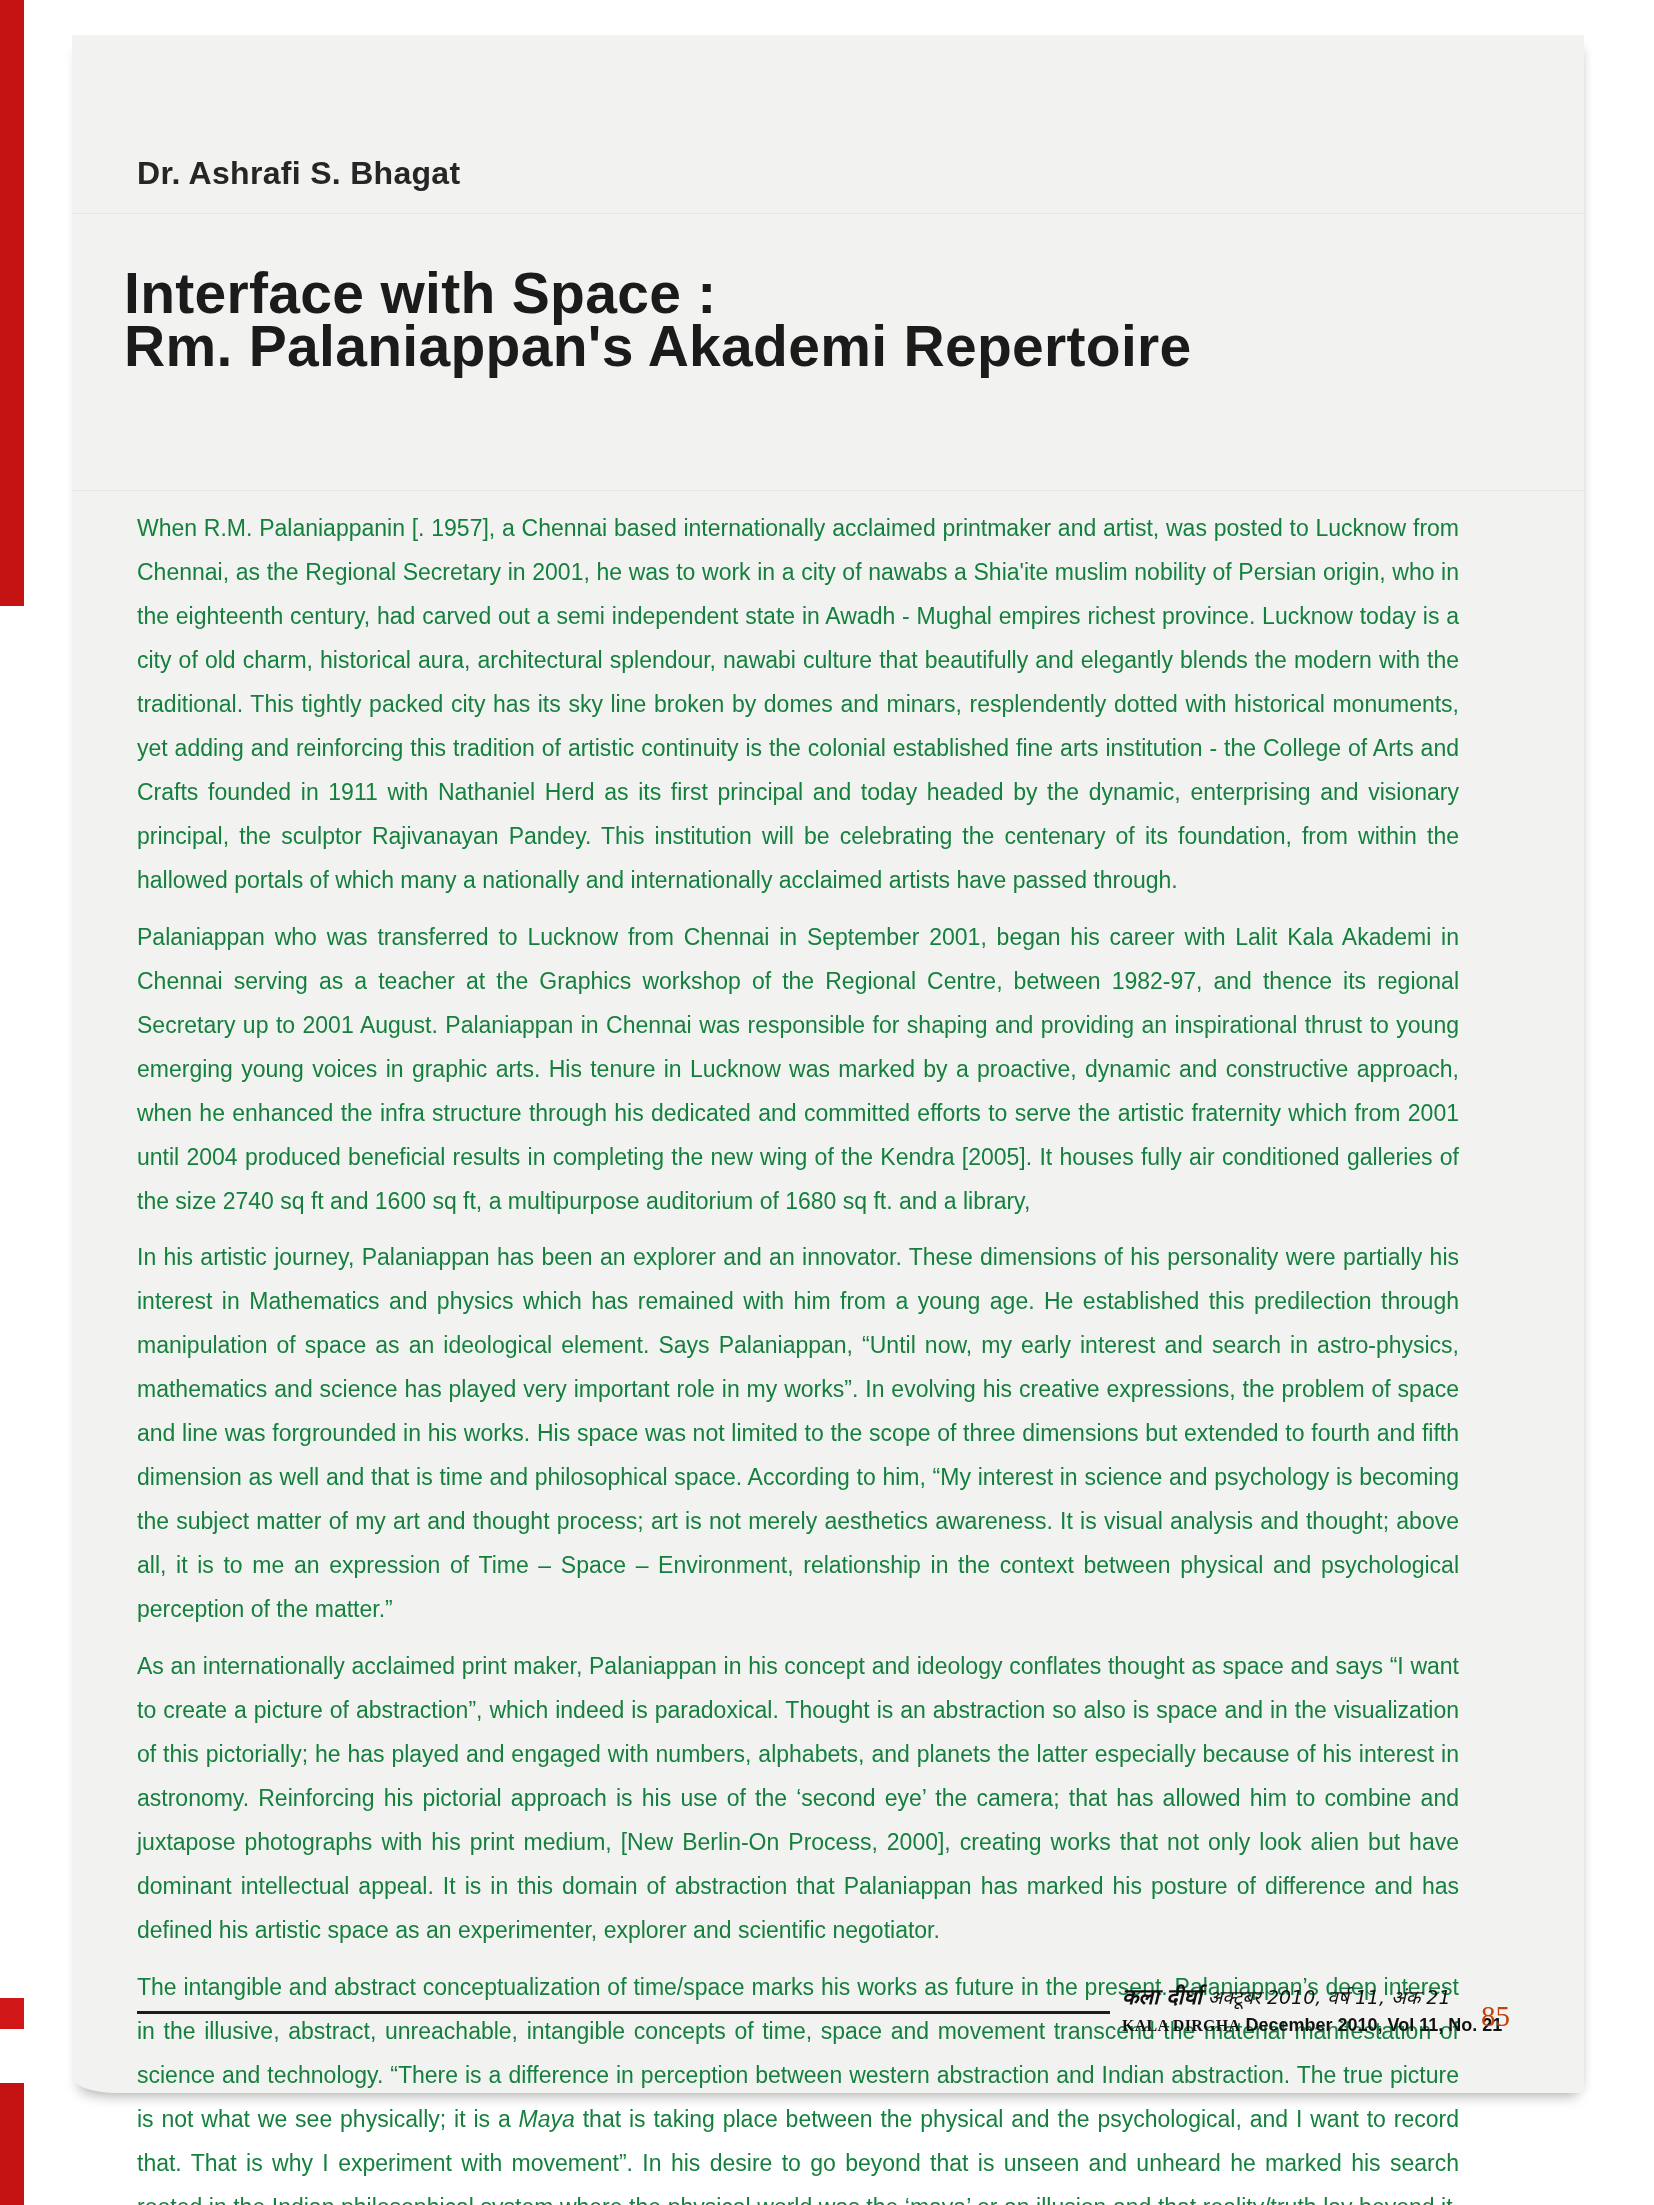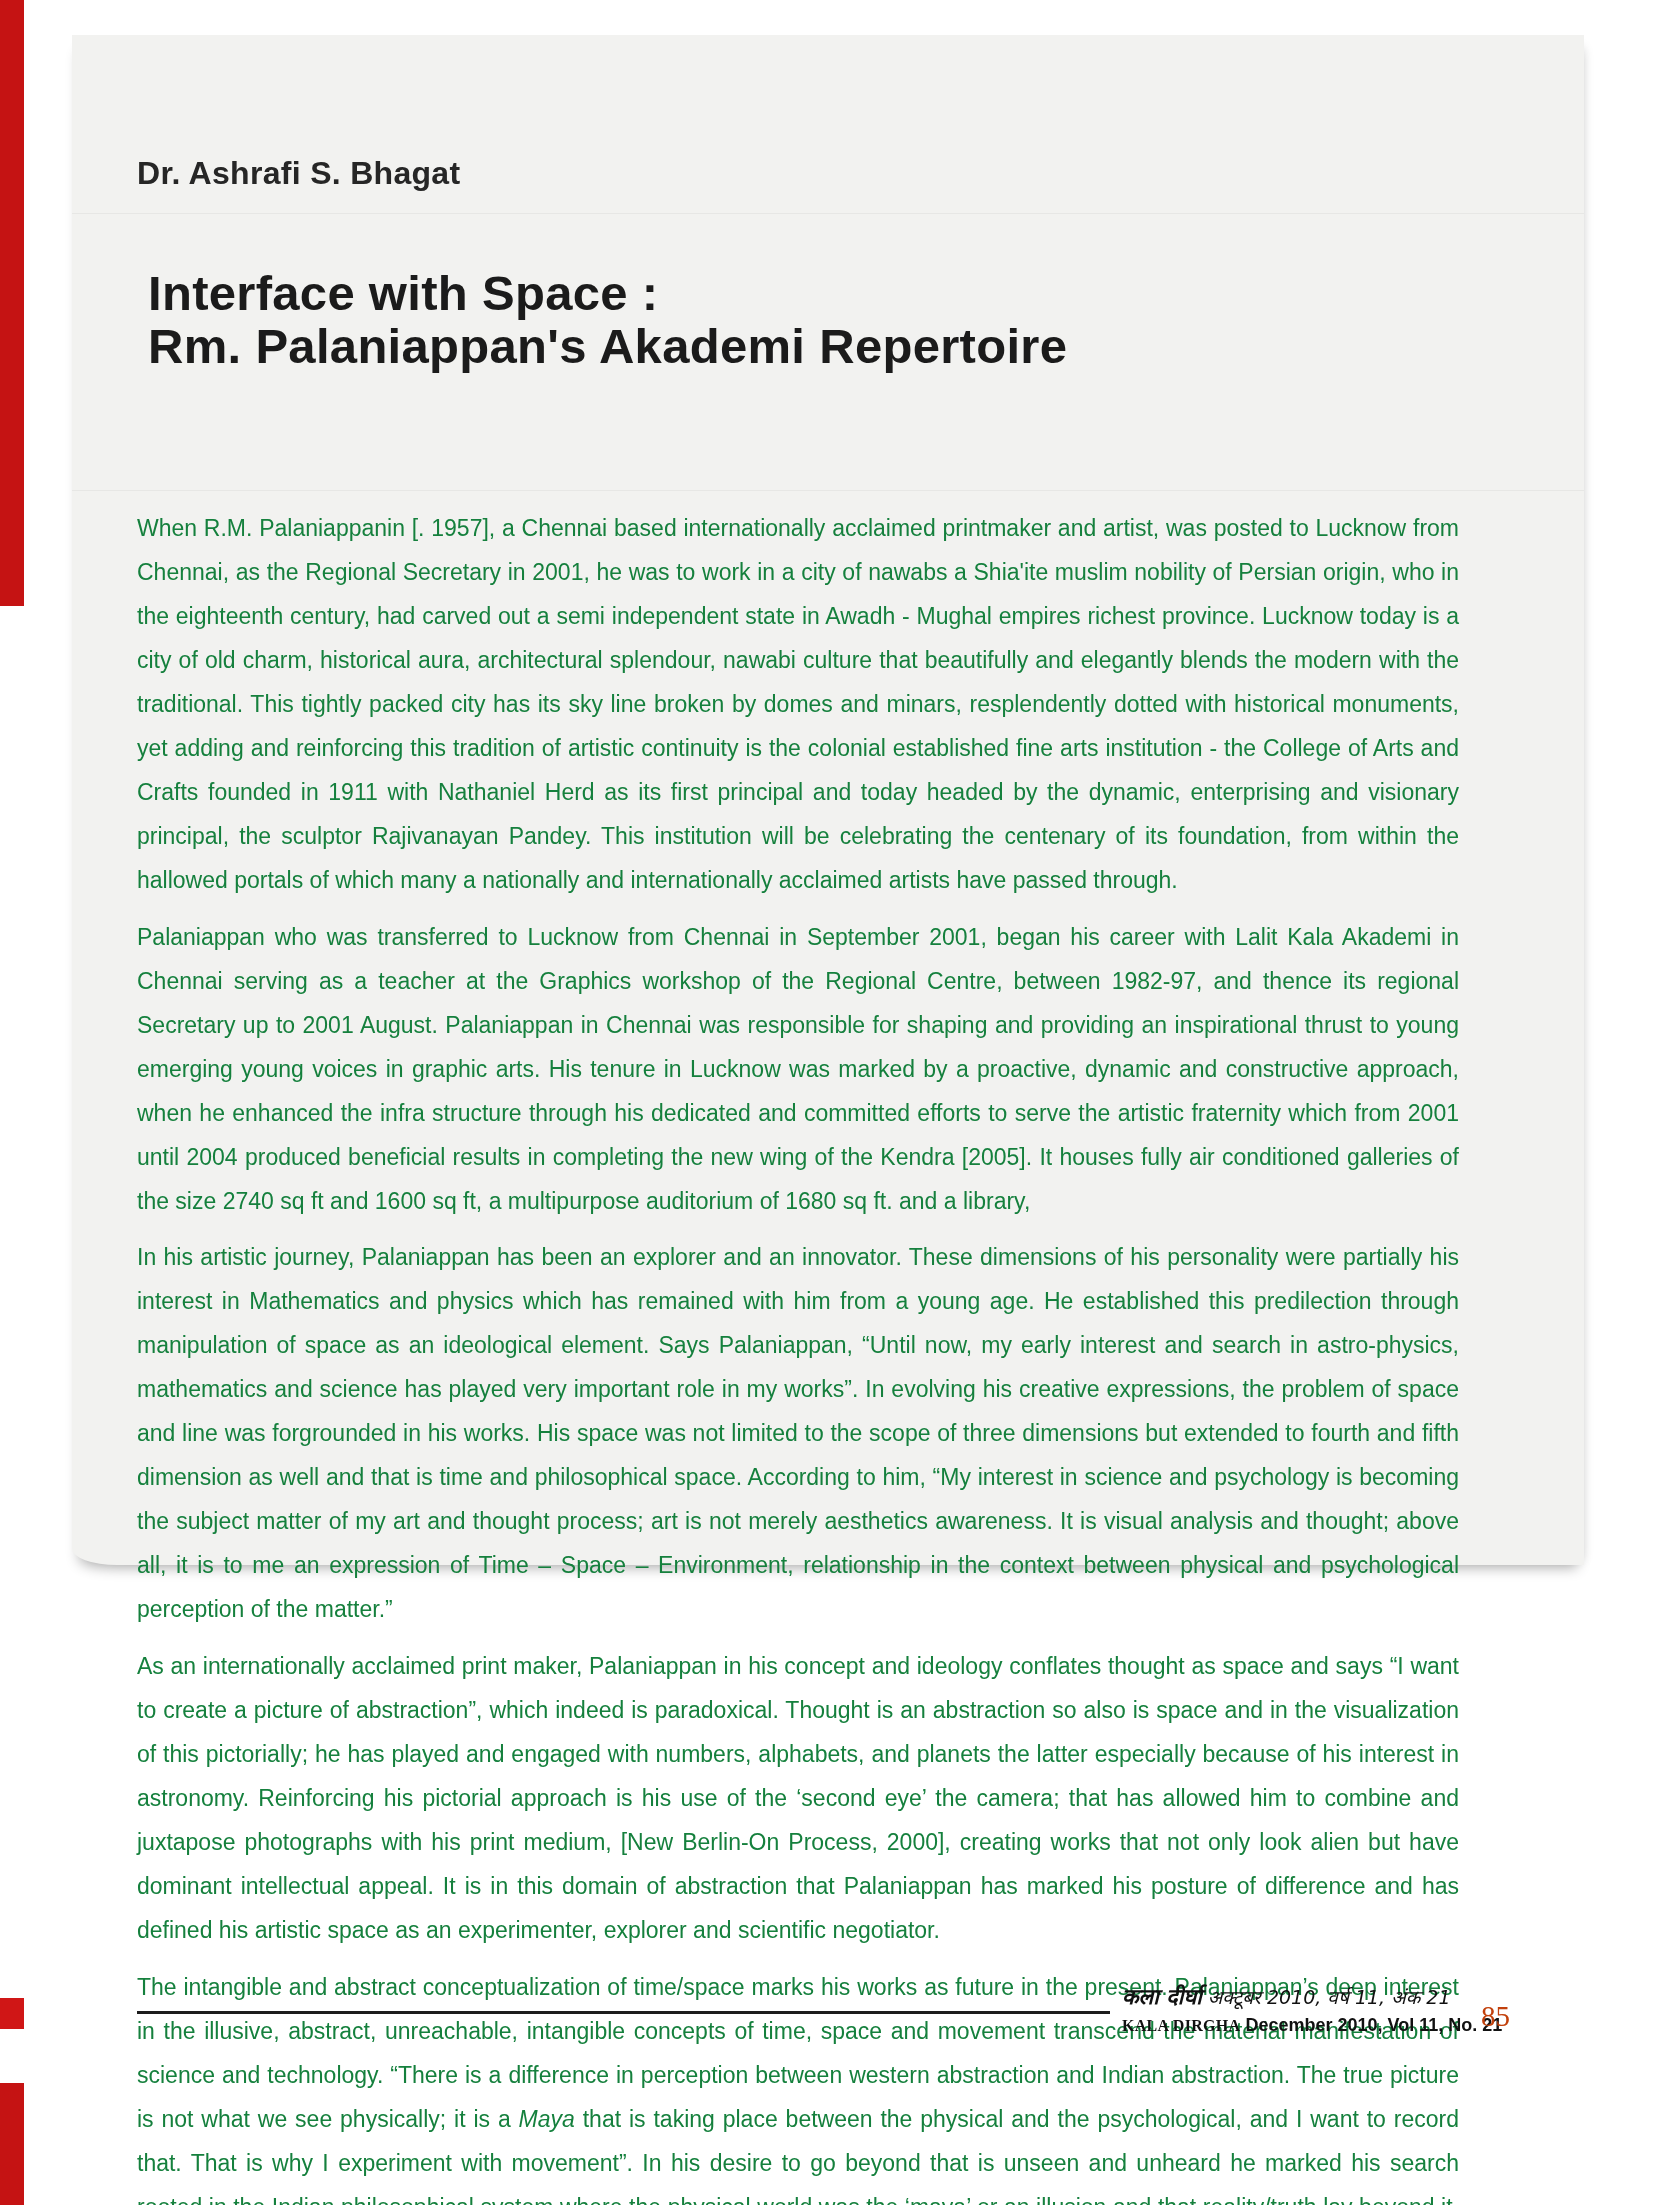--- a/index.html
+++ b/index.html
@@ -5,35 +5,35 @@
   html,body{margin:0;padding:0;}
   body{
     width:1655px;height:2205px;position:relative;background:#ffffff;
     font-family:"Liberation Sans",sans-serif;overflow:hidden;
   }
   .red-strip{position:absolute;left:0;width:24px;background:#c51313;}
   .strip-top{top:0;height:606px;}
   .strip-mid{top:1998px;height:30.5px;background:#d01616;}
   .strip-bottom{top:2083px;height:122px;}
   .paper{
-    position:absolute;left:72px;top:35px;width:1512px;height:1530px;
+    position:absolute;left:72px;top:35px;width:1512px;height:2058px;
     background:#f2f2f0;
     border-bottom-left-radius:45px 16.5px;
     box-shadow:0 10.2px 12.7px -7.6px rgba(0,0,0,.30), 9px 3.8px 10.2px -9px rgba(0,0,0,.12);
   }
   .seam{position:absolute;left:0;width:100%;height:1.3px;background:rgba(0,0,0,.045);}
   .seam-1{top:178px;}
   .seam-2{top:455px;}
   .author{
     position:absolute;left:65px;top:120px;margin:0;
     font-size:32px;font-weight:bold;color:#262626;letter-spacing:0.3px;
   }
   .title{
-    position:absolute;left:76px;top:232px;margin:0;
-    font-size:49px;line-height:53px;font-weight:bold;color:#1b1b1b;letter-spacing:0.3px;
+    position:absolute;left:52px;top:232px;margin:0;
+    font-size:57px;line-height:53px;font-weight:bold;color:#1b1b1b;letter-spacing:0.3px;
   }
   .article{
     position:absolute;left:65px;top:471px;width:1322px;
     font-size:23px;line-height:44px;text-align:justify;color:#15803d;
   }
   .article p{margin:0 0 12.7px 0;}
   .footer-rule{
     position:absolute;left:65px;top:1976px;width:973px;height:2.5px;background:#1c1c1c;
   }
   .footer-text{

